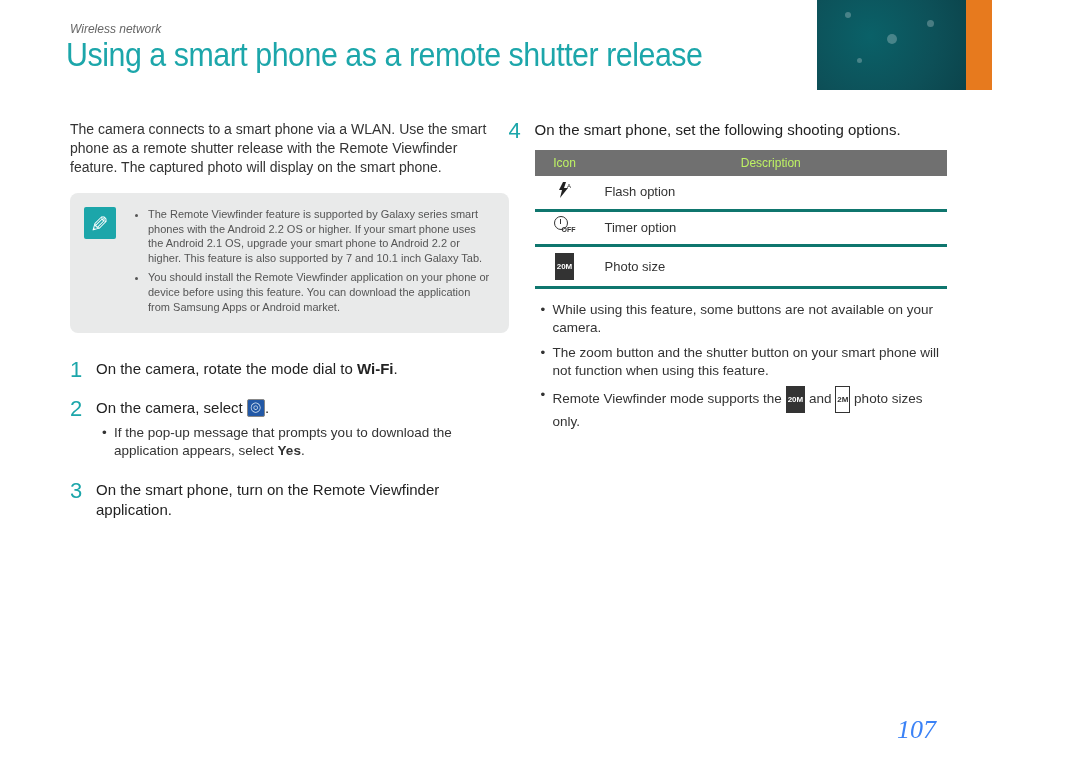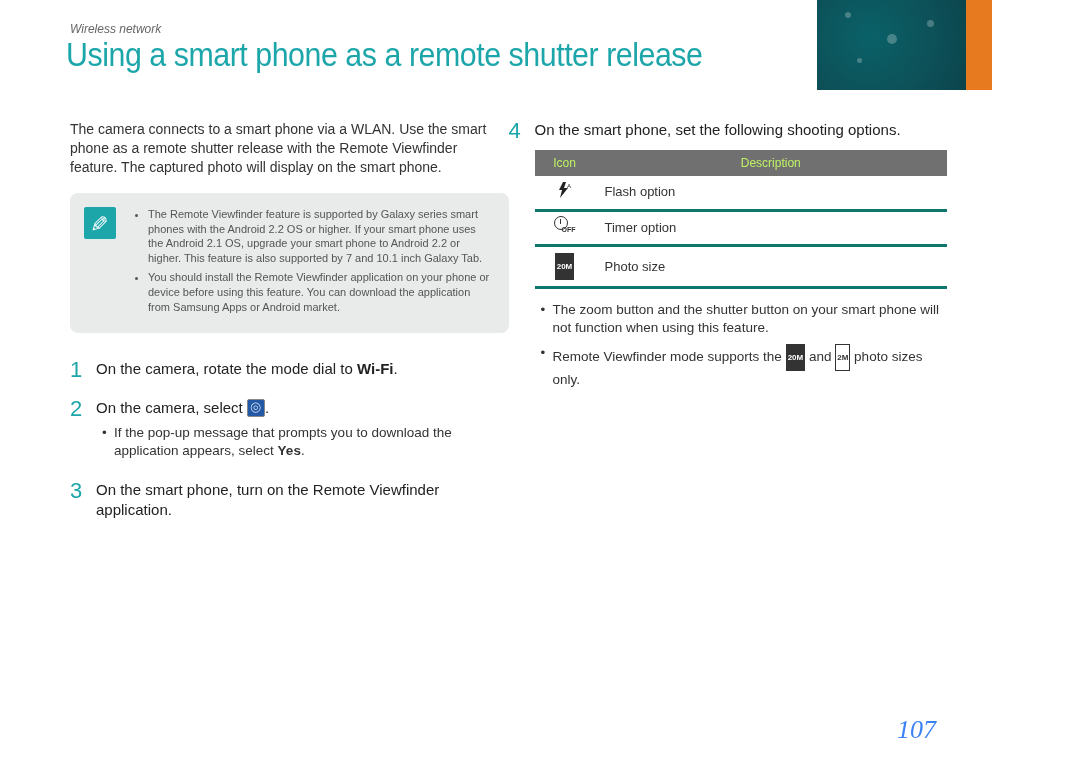--- a/index.html
+++ b/index.html
@@ -165,20 +165,21 @@
             <tr>
               <td class="icon-cell">
                 <span class="size-icon filled">20M</span>
               </td>
               <td>Photo size</td>
             </tr>
           </tbody>
             </table>
 
           <ul>
+            <li>While using this feature, some buttons are not available on your camera.</li>
             <li>The zoom button and the shutter button on your smart phone will not function when using this feature.</li>
             <li>
               <span>Remote Viewfinder mode supports the </span><span class="size-icon filled">20M</span><span> and </span><span class="size-icon">2M</span><span> photo sizes only.</span>
             </li>
           </ul>
         </div>
       </div>
     </div>
 
   </div>

